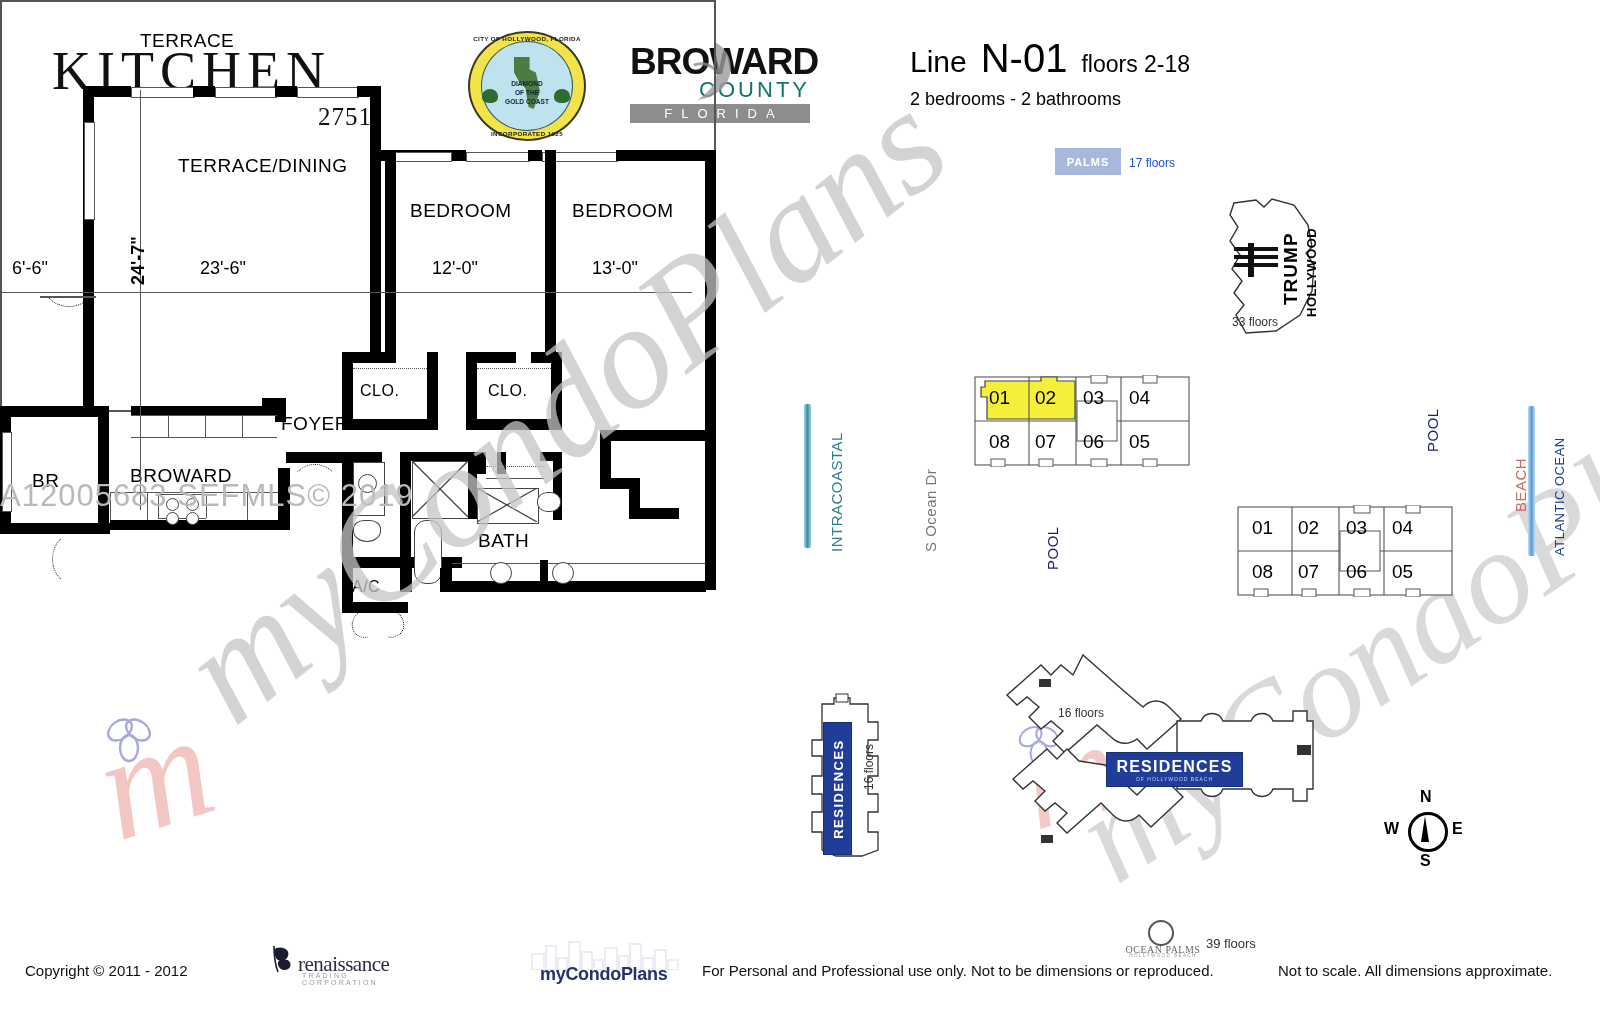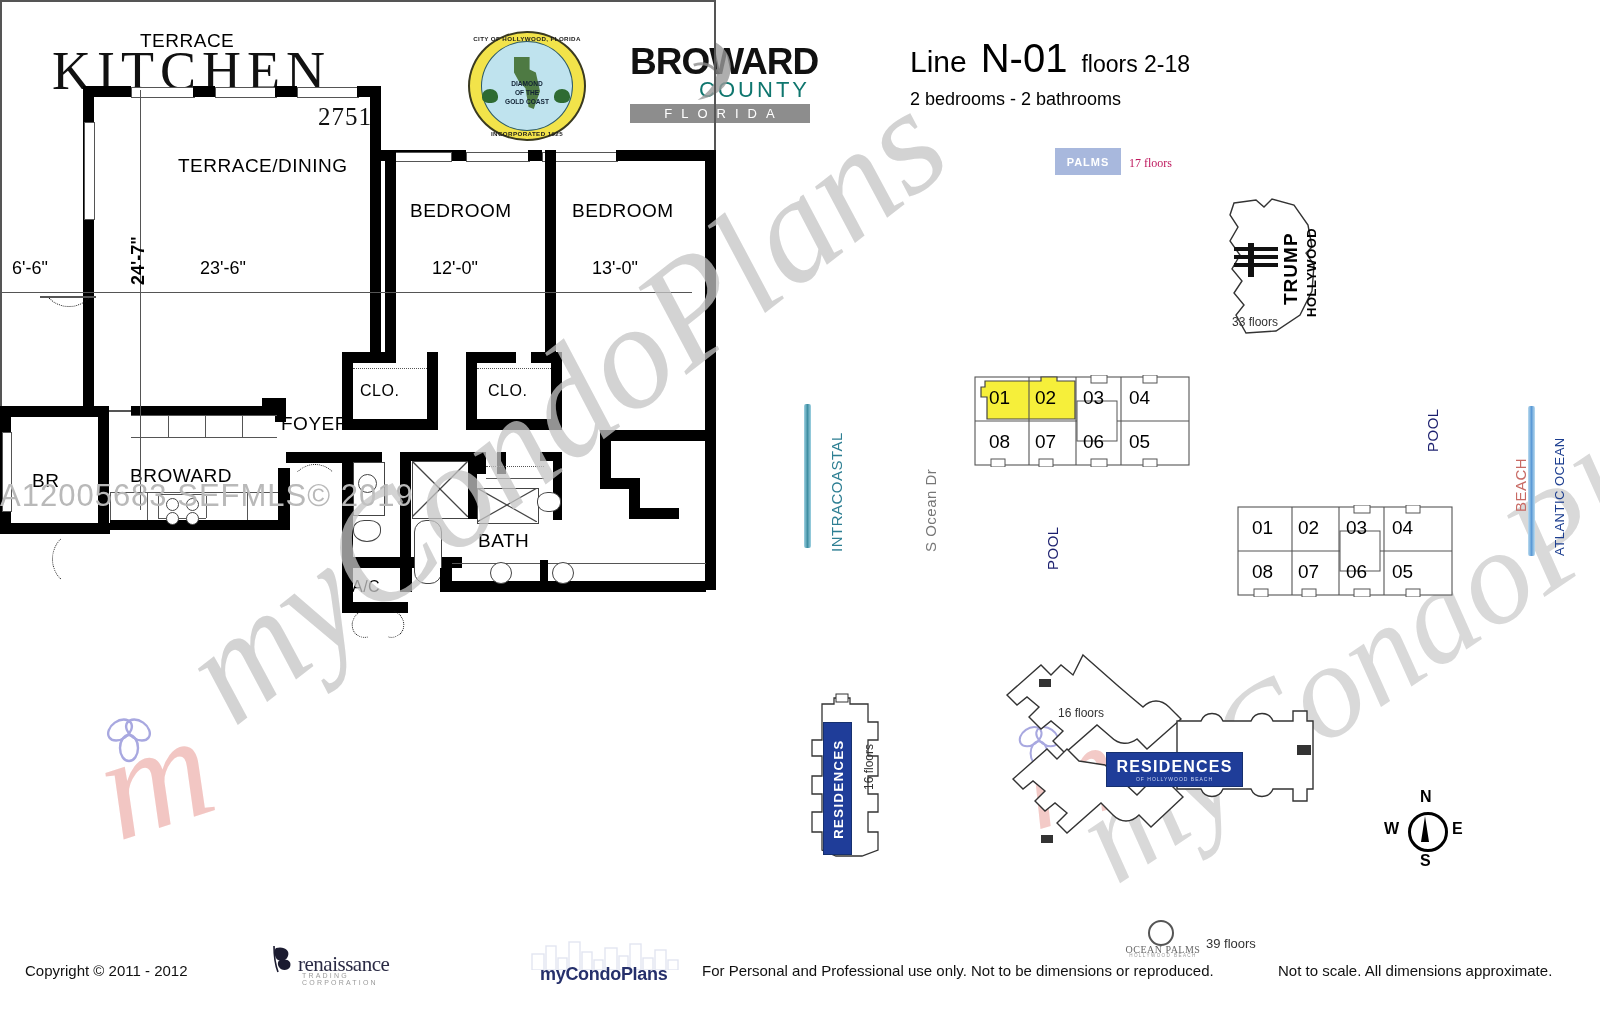--- a/index.html
+++ b/index.html
@@ -48,21 +48,21 @@
   .lh-line{font-size:30px;}
   .lh-unit{font-size:40px;letter-spacing:0px;}
   .lh-floors{font-size:23px;}
   .lh-sub{font-size:18px;line-height:25px;margin-top:6px;}
   .lh-sub .col2{display:inline-block;margin-left:16px;}
 
   
   #wave-badge{left:1055px;top:148px;width:66px;height:27px;background:#a8b8dd;
       display:flex;align-items:center;justify-content:center;}
   .wave-txt{color:#fff;font-size:11px;letter-spacing:1px;font-weight:bold;}
-  #wave-floors{left:1129px;top:156px;font-size:12px;color:#be185d;font-family:Liberation Serif, serif;}
+  #wave-floors{left:1129px;top:156px;font-size:12px;color:#1d4ed8;}
 
   
   #floorplan{left:45px;top:287px;width:730px;height:600px;}
   .wall{position:absolute;background:#000;}
   .room-label{position:absolute;font-size:19px;letter-spacing:.5px;white-space:nowrap;}
   .room-label.sm{font-size:16px;}
   .dim{position:absolute;font-size:18px;white-space:nowrap;}
   .dim.vert{transform:rotate(-90deg);transform-origin:left top;}
   .dimline{position:absolute;background:#555;height:1px;}
   .dimline.v{width:1px;height:auto;}

